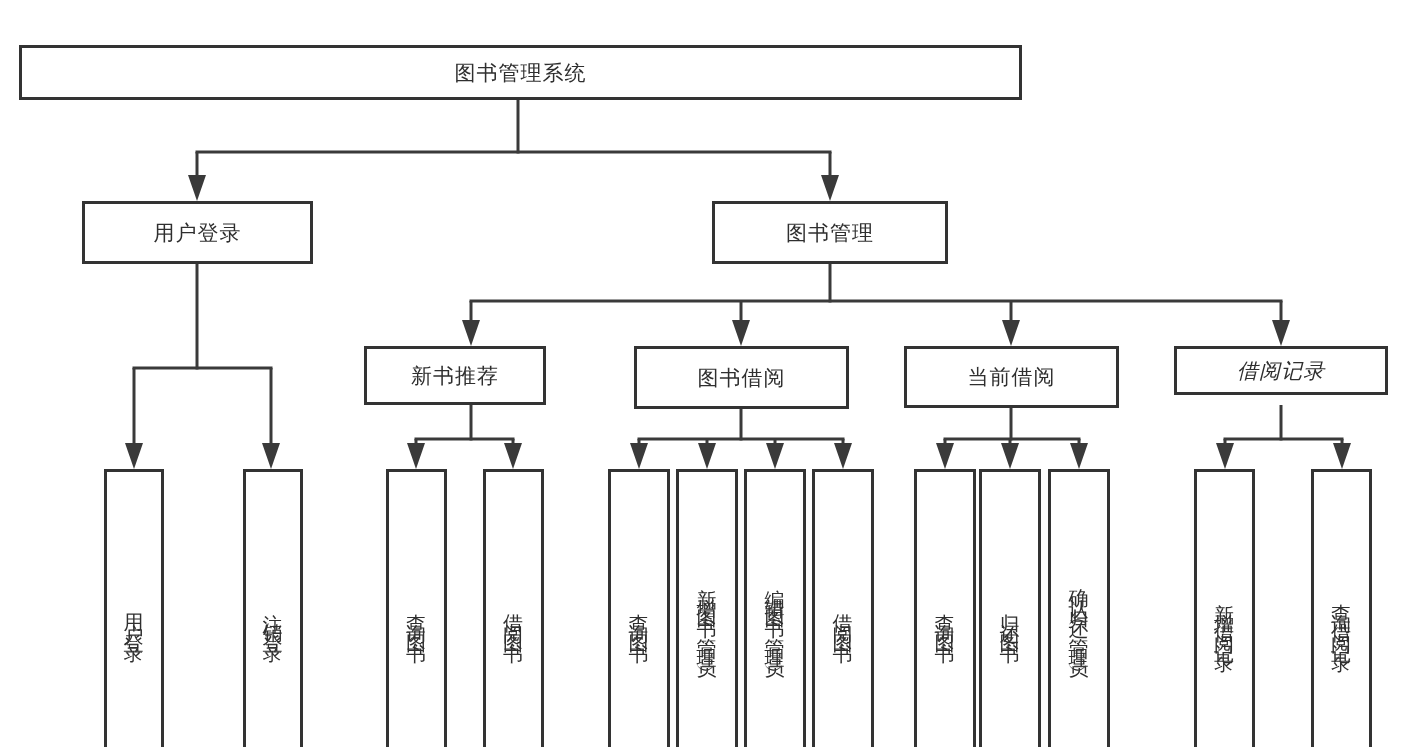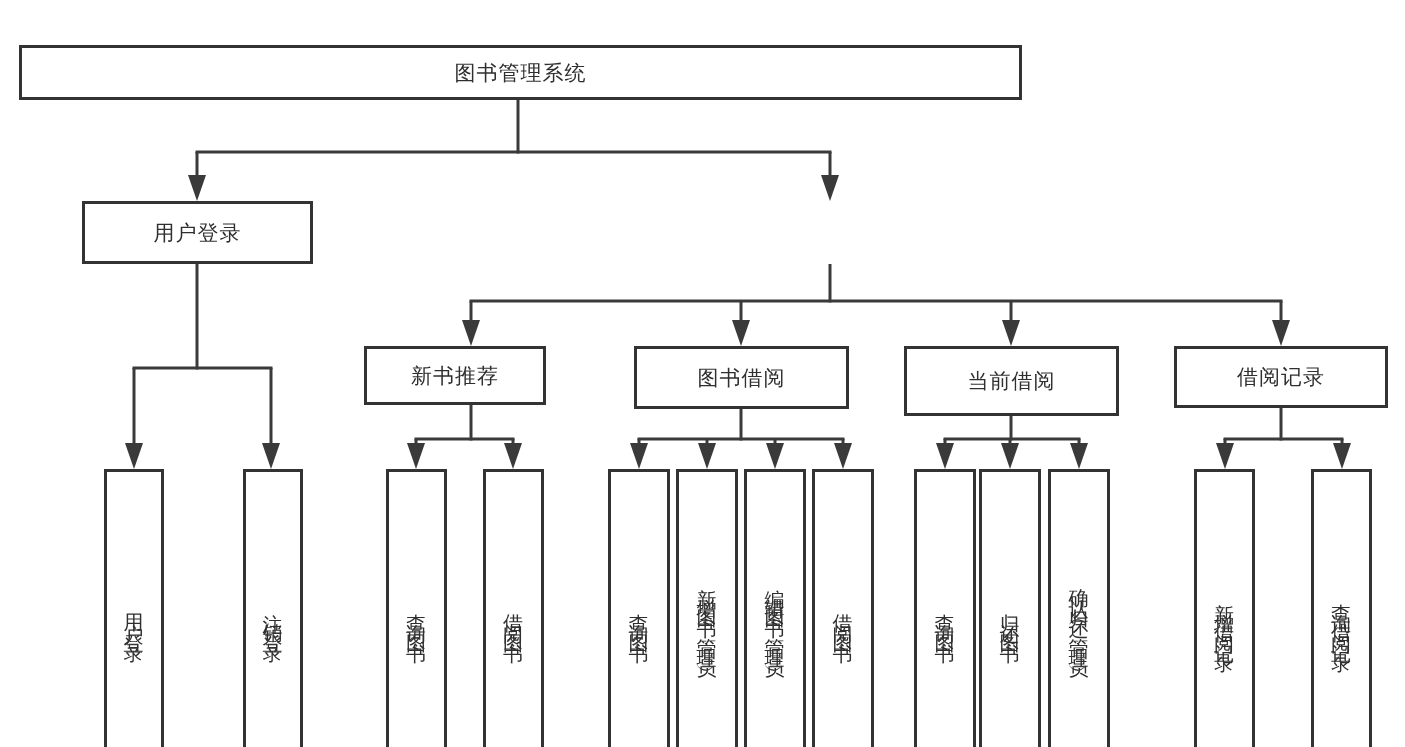--- a/index.html
+++ b/index.html
@@ -119,31 +119,34 @@
     </g>
   </svg>
 
   <div class="node hnode" style="left:19px; top:13px; width:1003px; height:55px;">
     <span>图书管理系统</span>
   </div>
 
   <div class="node hnode" style="left:82px; top:169px; width:231px; height:63px;">
     <span>用户登录</span>
   </div>
+  <div class="node hnode" style="left:712px; top:169px; width:236px; height:63px;">
+    <span>图书管理</span>
+  </div>
 
   <div class="node hnode" style="left:364px; top:314px; width:182px; height:59px;">
     <span>新书推荐</span>
   </div>
   <div class="node hnode" style="left:634px; top:314px; width:215px; height:63px;">
     <span>图书借阅</span>
   </div>
-  <div class="node hnode" style="left:904px; top:314px; width:215px; height:70px;">
+  <div class="node hnode" style="left:904px; top:314px; width:215px; height:62px;">
     <span>当前借阅</span>
   </div>
-  <div class="node hnode" style="left:1174px; top:314px; width:214px; height:62px;">
+  <div class="node hnode" style="left:1174px; top:314px; width:214px; height:49px;font-style:italic;">
     <span>借阅记录</span>
   </div>
 
   <div class="node vnode" style="left:104px; top:437px; width:60px; height:298px;">
     <span class="vtext">用户登录</span>
   </div>
   <div class="node vnode" style="left:243px; top:437px; width:60px; height:298px;">
     <span class="vtext">注销登录</span>
   </div>
 

